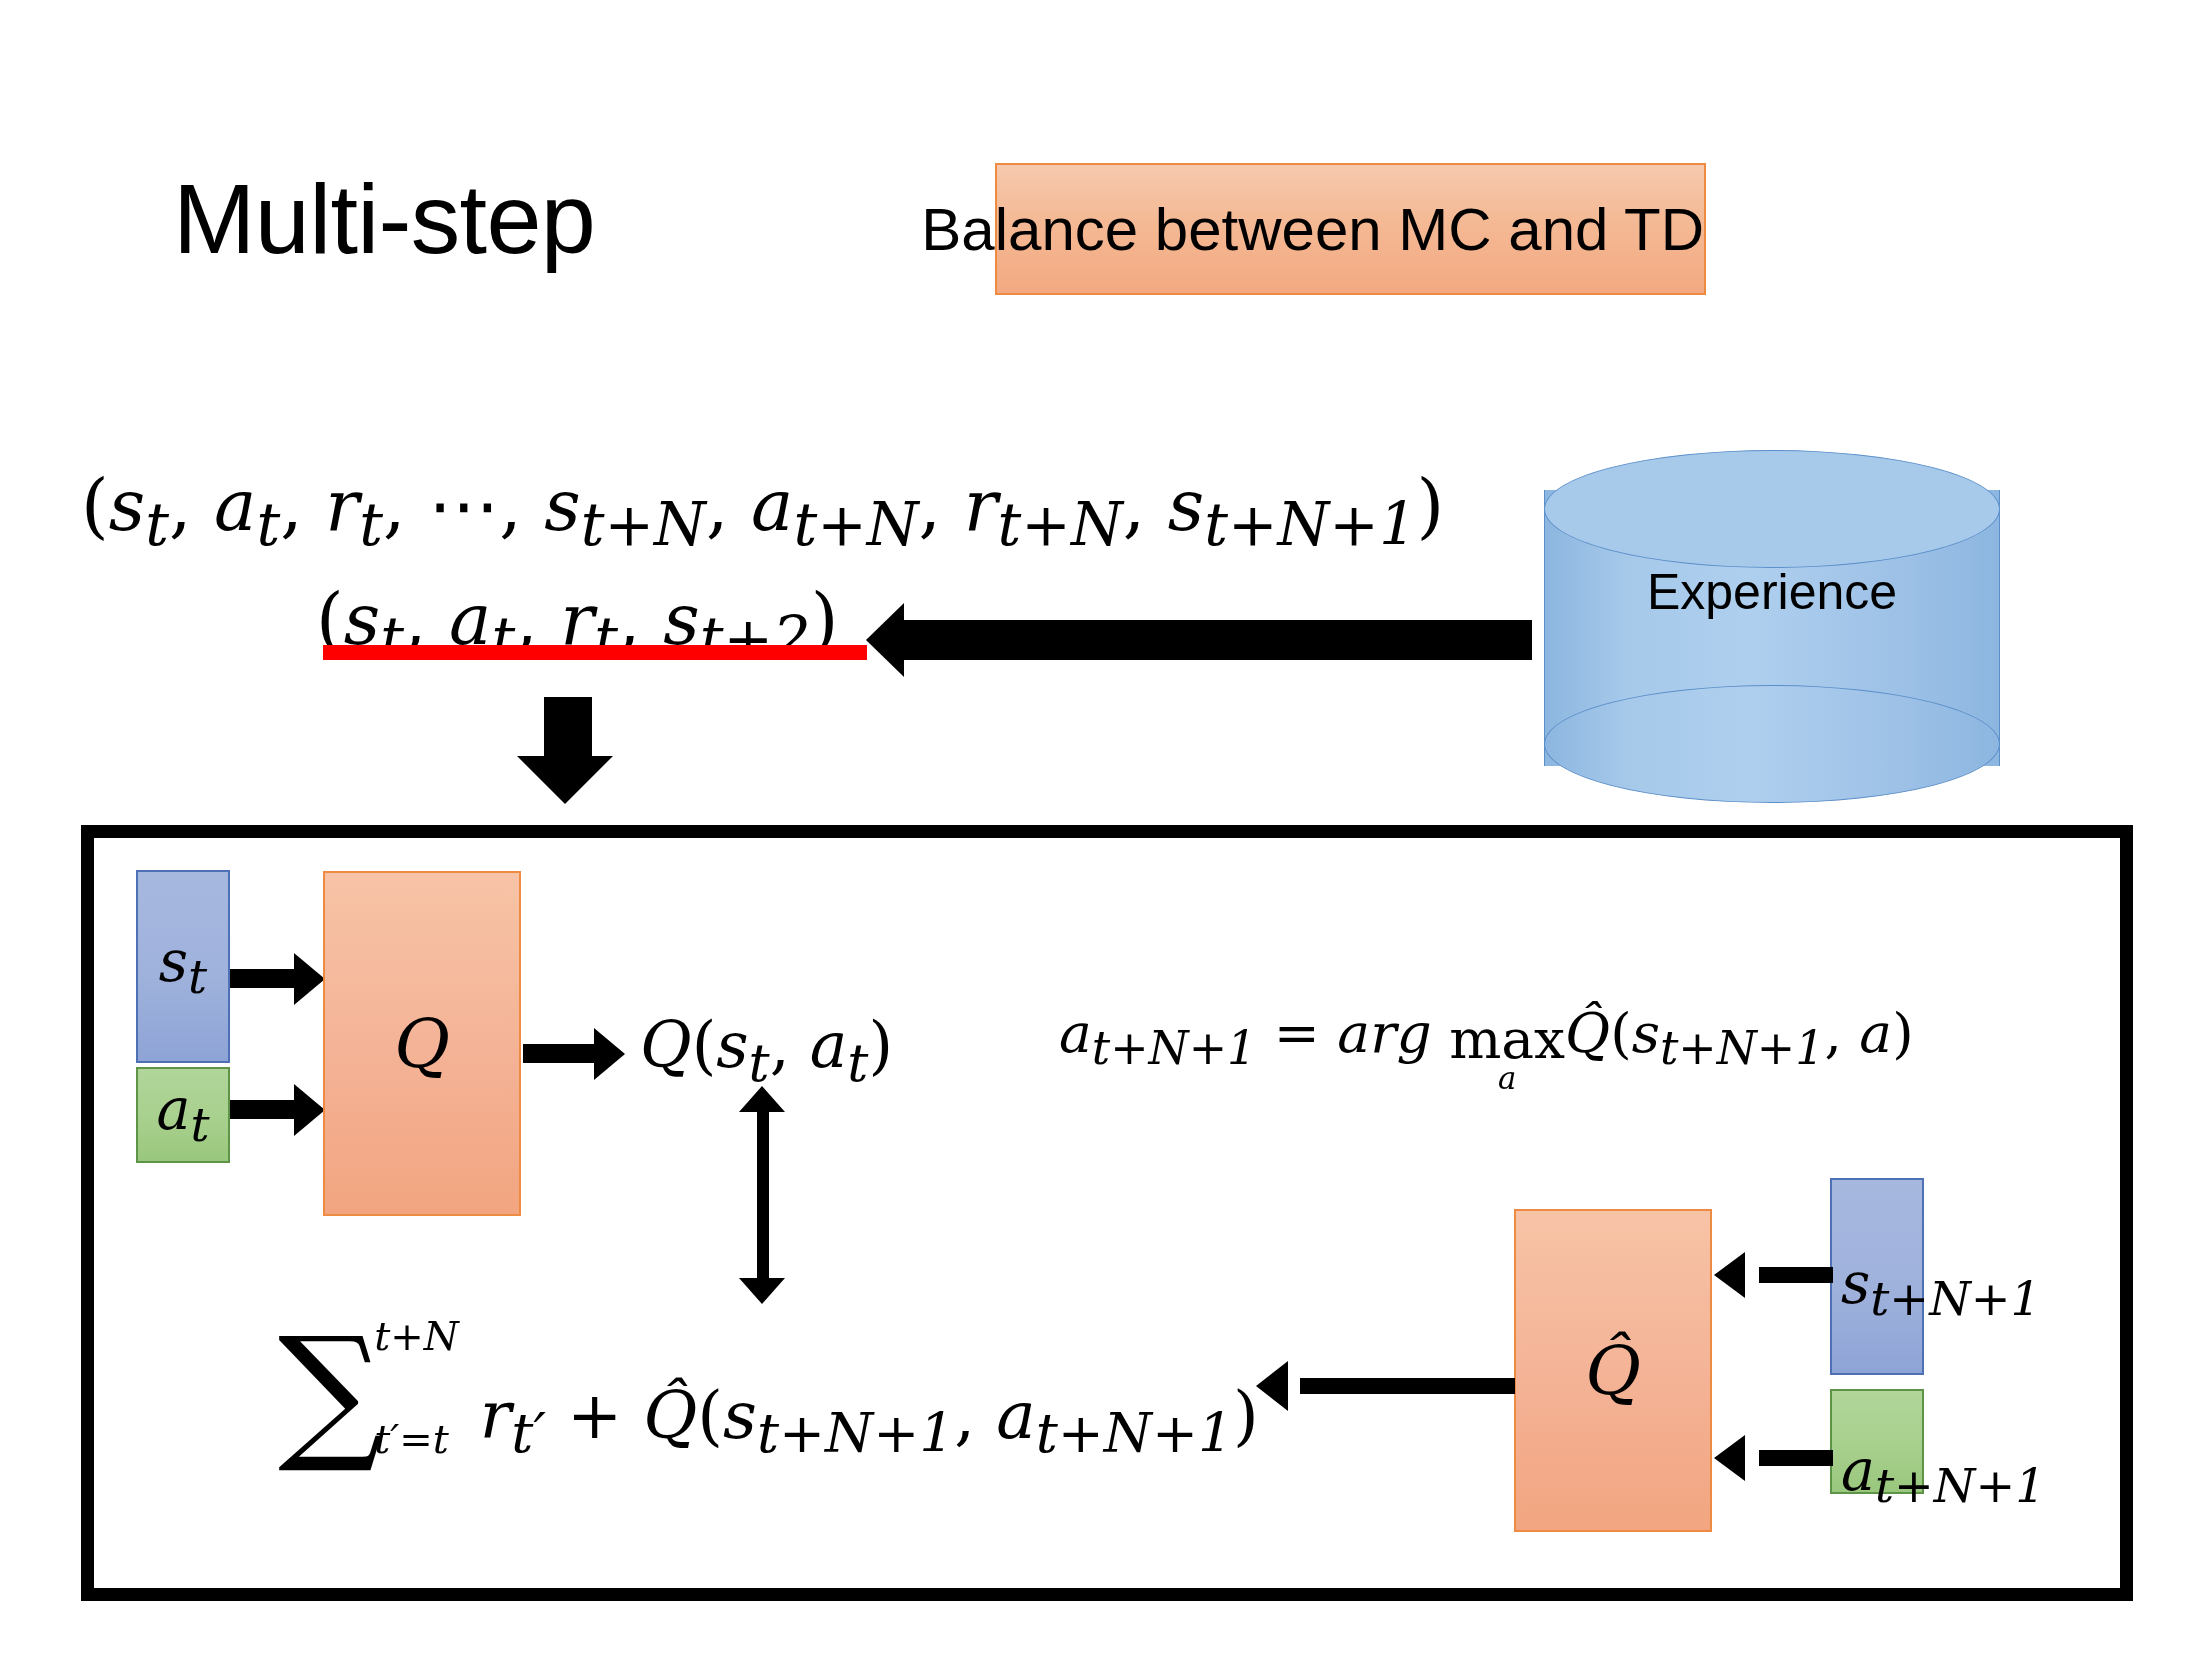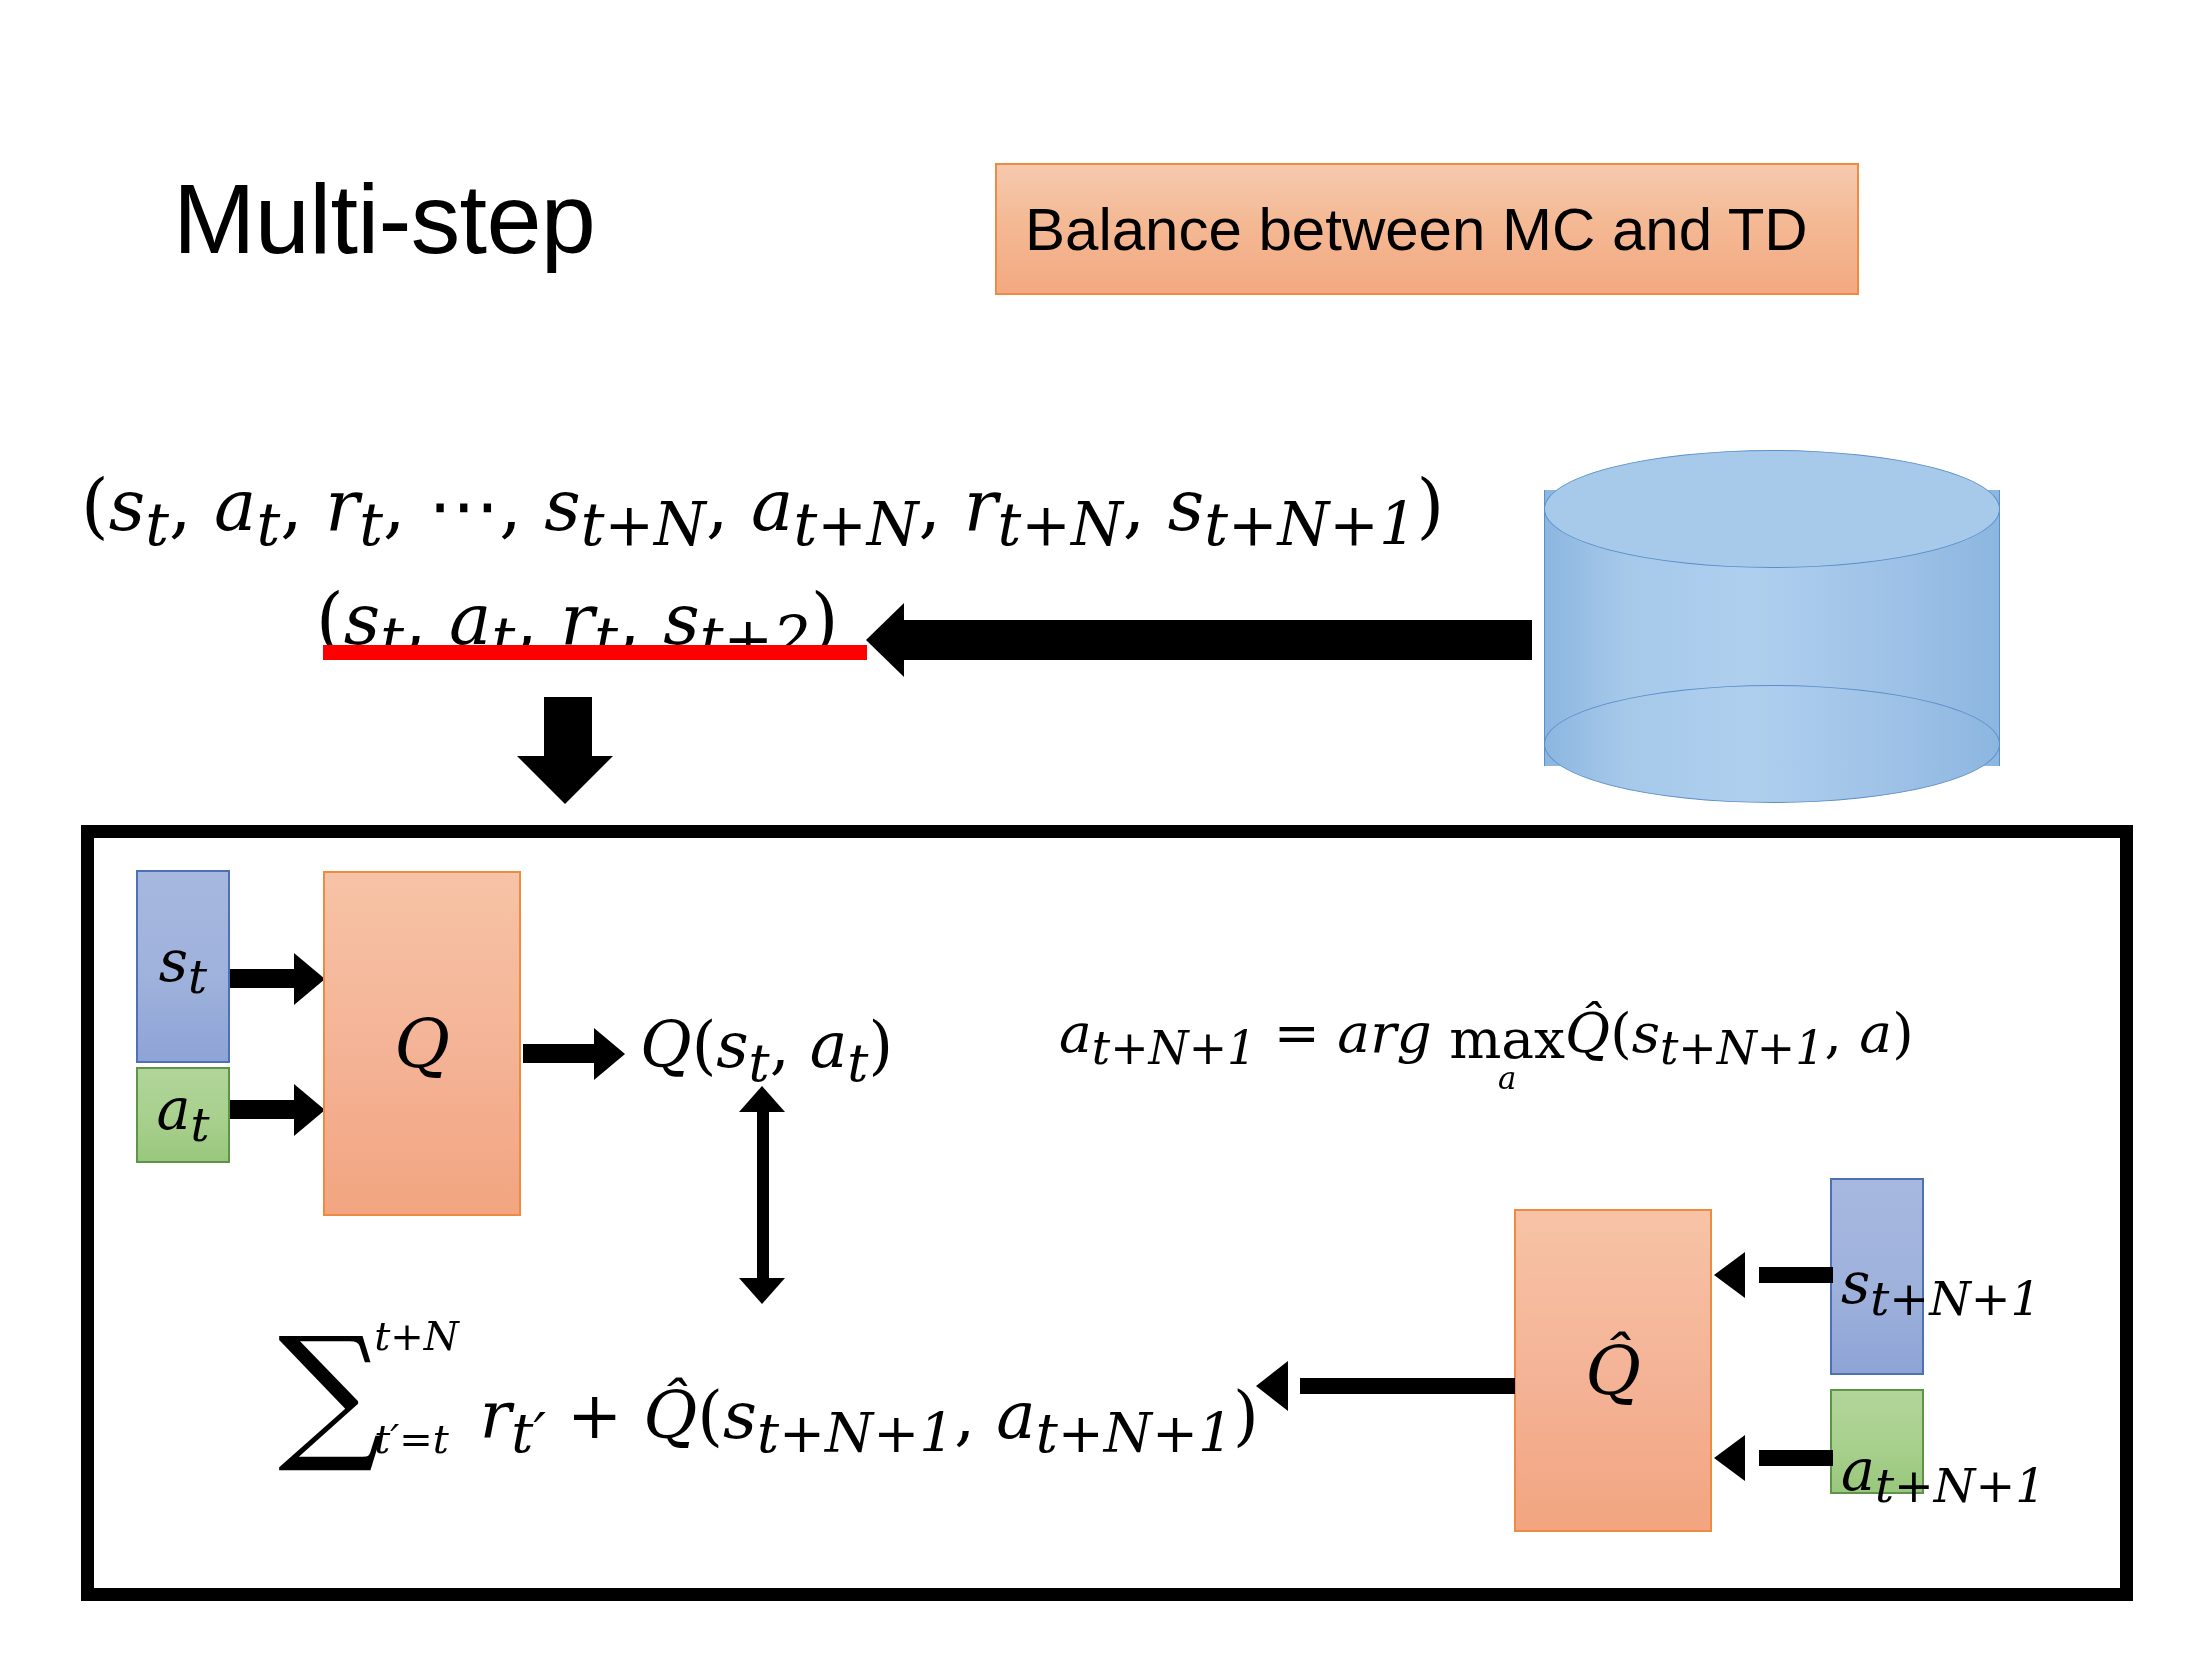--- a/index.html
+++ b/index.html
@@ -11,25 +11,25 @@
   
   #slide-title{
     left:173px;top:169px;
     font-size:99px;line-height:1;
     font-family:"Liberation Sans", sans-serif;
     letter-spacing:-0.7px;
     white-space:nowrap;
   }
   
   #banner{
-    left:995px;top:163px;width:864px;height:132px;
+    left:995px;top:163px;width:711px;height:132px;
     background:linear-gradient(to bottom,#F6C9AE 0%,#F4B994 45%,#F3A982 100%);
     border:2.2px solid #ED8B42;
     box-sizing:border-box;
-    display:flex;align-items:center;justify-content:flex-start;padding-left:28px;
+    display:flex;align-items:center;justify-content:flex-end;padding-left:28px;
   }
   #banner-text{font-size:60px;white-space:nowrap;}
   
   .math{
     font-family:"DejaVu Serif", serif;
     font-style:italic;
     white-space:nowrap;
     line-height:1;
   }
   .math .up{font-style:normal;}
@@ -198,20 +198,21 @@
     <span class="paren">(</span><span>s</span><sub>t</sub><span class="paren">,&nbsp;</span><span>a</span><sub>t</sub><span class="paren">,&nbsp;</span><span>r</span><sub>t</sub><span class="paren">,&nbsp;</span><span>s</span><sub>t+2</sub><span class="paren">)</span>
   </span>
 </div>
 <div class="abs" id="strike-line"></div>
 
 <div class="abs" id="cylinder">
   <div class="abs" id="cyl-body"></div>
   <div class="abs" id="cyl-bottom"></div>
   <div class="abs" id="cyl-top"></div>
   <div class="abs" id="cyl-label">
+    <div>Experience</div>
   </div>
 </div>
 
 <div class="abs arrow-shaft" id="buf-arrow-shaft"></div>
 <div class="abs tri" id="buf-arrow-head"></div>
 
 <div class="abs arrow-shaft" id="down-arrow-shaft"></div>
 <div class="abs tri" id="down-arrow-head"></div>
 
 <div class="abs" id="main-box"></div>

